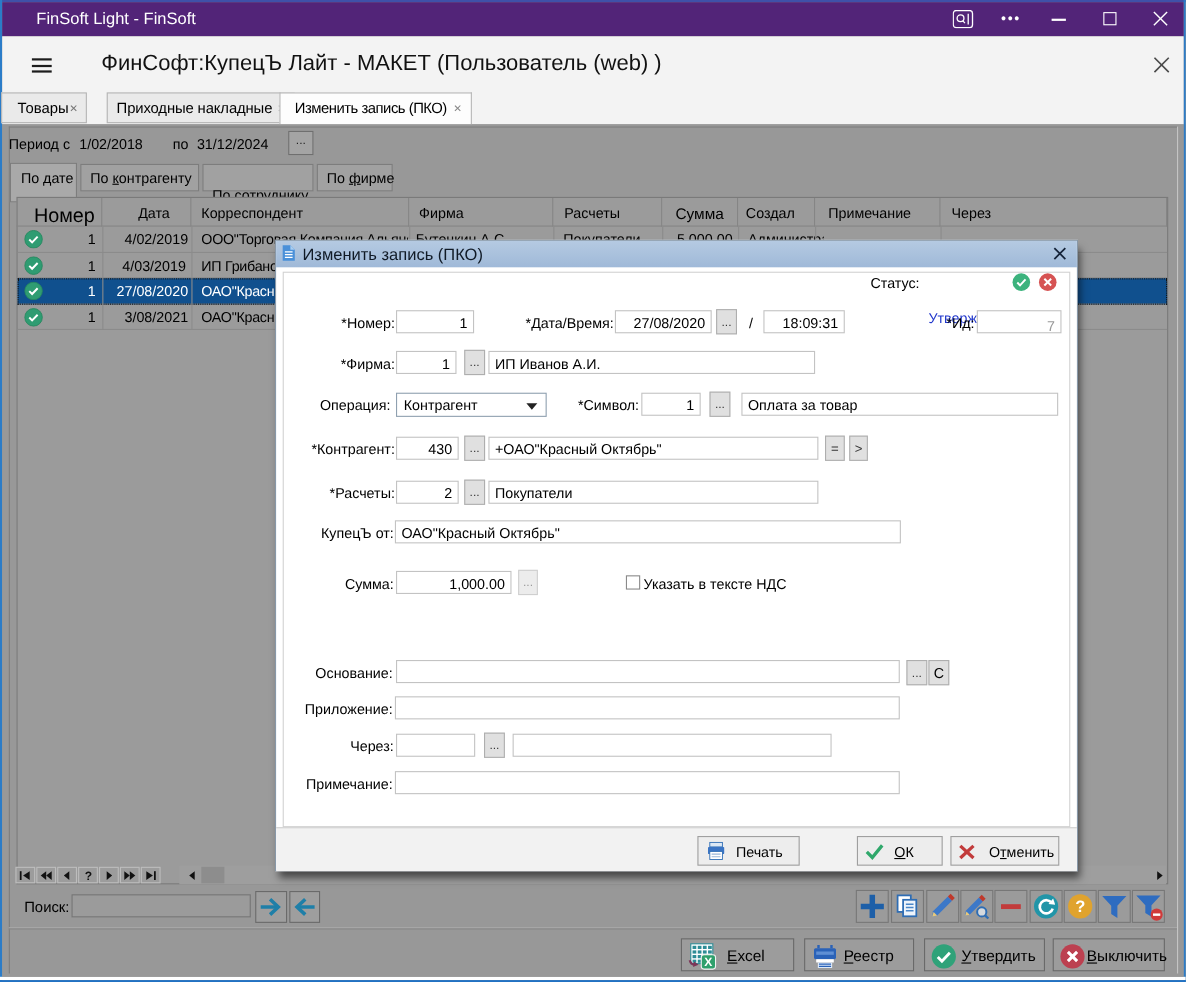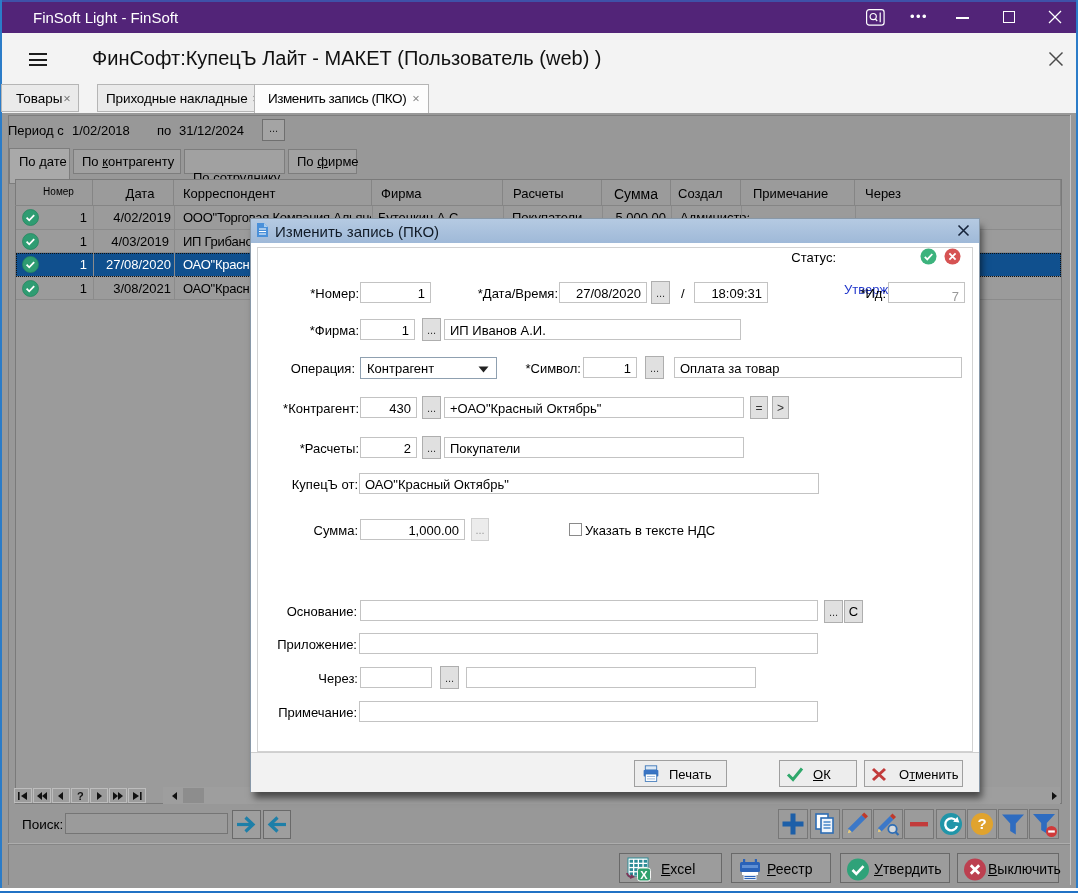--- a/index.html
+++ b/index.html
@@ -78,21 +78,21 @@
   </div>
 <div class="abs" style="left:184px;top:149px;width:101px;height:25px;background:#a1a1a1;border:1px solid #7d7d7d;box-sizing:border-box;font-size:13px;white-space:nowrap;">
     <span style="position:absolute;left:8px;top:4px;margin-top:16px;">По <u>с</u>отруднику</span>
   </div>
 <div class="abs" style="left:288px;top:149px;width:69px;height:25px;background:#a1a1a1;border:1px solid #7d7d7d;box-sizing:border-box;font-size:13px;white-space:nowrap;">
     <span style="position:absolute;left:8px;top:4px;">По <u>ф</u>ирме</span>
   </div>
 
 <div class="abs" style="left:15px;top:179px;width:1047px;height:625px;background:#9b9b9b;border:1px solid #7a7a7a;box-sizing:border-box;"></div>
 <div id="thead">
-    <div class="abs" style="left:15px;top:180px;width:78px;height:26px;border-right:1px solid #858585;border-bottom:1px solid #858585;box-sizing:border-box;font-size:10px;">
+    <div class="abs" style="left:15px;top:180px;width:78px;height:26px;border-right:1px solid #858585;border-bottom:1px solid #858585;box-sizing:border-box;font-size:18px;">
       <span style="position:absolute;left:10px;right:0;text-align:center;top:6px;white-space:nowrap;">Номер</span>
     </div>
     <div class="abs" style="left:93px;top:180px;width:81px;height:26px;border-right:1px solid #858585;border-bottom:1px solid #858585;box-sizing:border-box;font-size:13px;">
       <span style="position:absolute;left:14px;right:0;text-align:center;top:6px;white-space:nowrap;">Дата</span>
     </div>
     <div class="abs" style="left:174px;top:180px;width:198px;height:26px;border-right:1px solid #858585;border-bottom:1px solid #858585;box-sizing:border-box;font-size:13px;">
       <span style="position:absolute;left:9px;top:6px;white-space:nowrap;">Корреспондент</span>
     </div>
     <div class="abs" style="left:372px;top:180px;width:131px;height:26px;border-right:1px solid #858585;border-bottom:1px solid #858585;box-sizing:border-box;font-size:13px;">
       <span style="position:absolute;left:9px;top:6px;white-space:nowrap;">Фирма</span>

